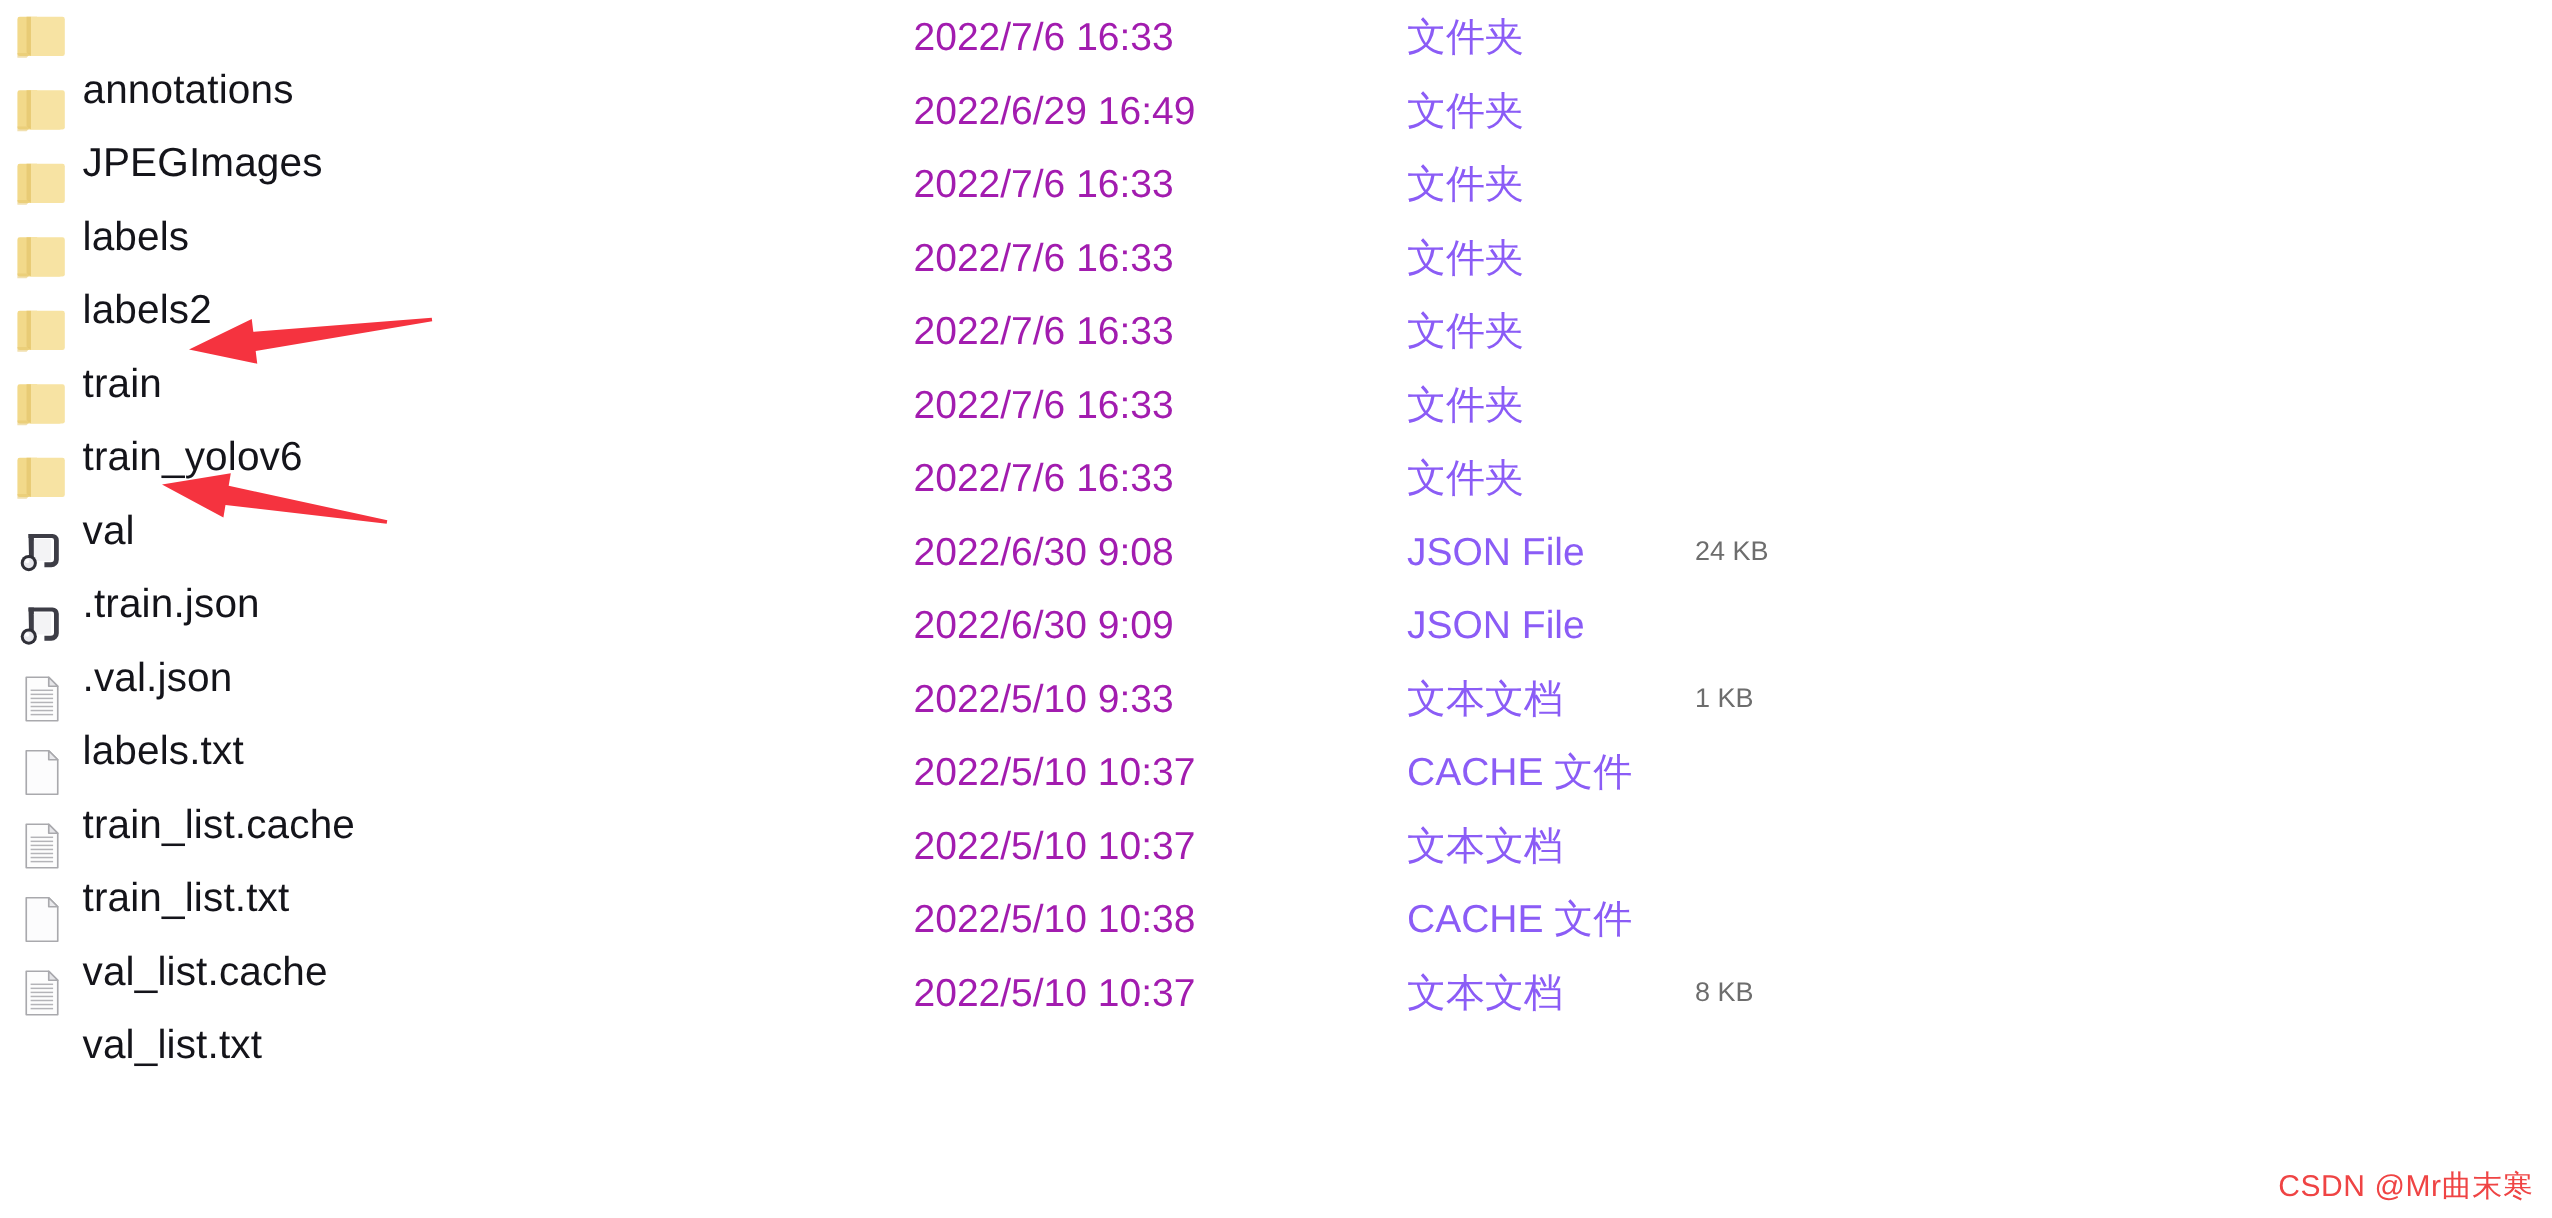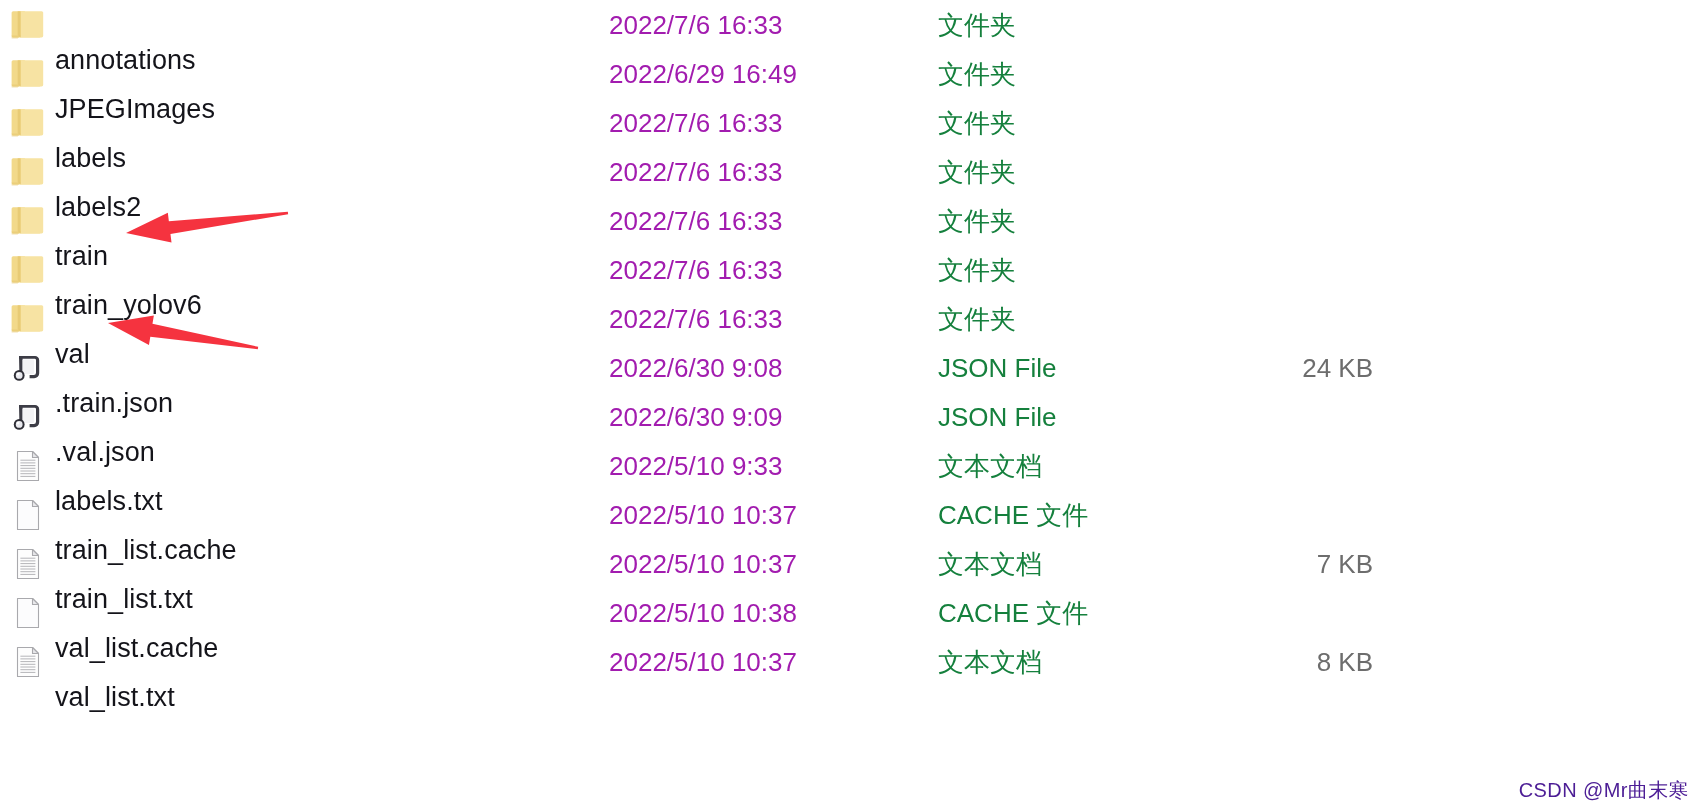--- a/index.html
+++ b/index.html
@@ -60,32 +60,31 @@
     color: #a21caf;
     white-space: nowrap;
   }
 
   .cell-type {
     position: absolute;
     left: 938px;
     top: 50%;
     transform: translateY(-50%);
     font-size: 26px;
-    color: #15803d;
+    color: #8b5cf6;
     white-space: nowrap;
   }
 
   .cell-size {
     position: absolute;
     left: 1130px;
     width: 243px;
-    text-align: right;
-    top: 50%;
-    transform: translateY(-50%);
-    font-size: 26px;
+    top: 50%;
+    transform: translateY(-50%);
+    font-size: 18px;
     color: #6d6d6d;
     white-space: nowrap;
   }
 
   
   .icon-svg { display: block; width: 100%; height: 100%; }
 
   
   #annotations {
     position: absolute;
@@ -93,21 +92,21 @@
     width: 1701px; height: 812px;
     pointer-events: none;
   }
 
   
   #watermark {
     position: absolute;
     right: 12px;
     bottom: 8px;
     font-size: 20px;
-    color: #4c1d95;
+    color: #ef4444;
     font-family: "Liberation Sans", "DejaVu Sans", sans-serif;
     white-space: nowrap;
     letter-spacing: 0.4px;
   }
 </style>
 </head>
 <body>
 
 <div id="file-list">
     <div class="row">
@@ -251,20 +250,21 @@
       <line x1="10.4" y1="20.3" x2="25.4" y2="20.3"></line>
       <line x1="10.4" y1="23.0" x2="25.4" y2="23.0"></line>
       <line x1="10.4" y1="25.7" x2="25.4" y2="25.7"></line>
       <line x1="10.4" y1="28.4" x2="25.4" y2="28.4"></line>
     </g>
   </svg>
 </div>
       <div class="cell-name">labels.txt</div>
       <div class="cell-date">2022/5/10 9:33</div>
       <div class="cell-type">文本文档</div>
+      <div class="cell-size">1 KB</div>
     </div>
     <div class="row">
       <div class="cell-icon">
   <svg class="icon-svg" viewBox="0 0 34 36" xmlns="http://www.w3.org/2000/svg">
     <path d="M7.5 3.5 h15.0 l6.0 6.0 v23.0 h-21.0 z" fill="#fcfcfd" stroke="#a9a9ad" stroke-width="1.1" stroke-linejoin="round"></path>
     <path d="M22.5 3.5 l6.0 6.0 h-6.0 z" fill="#eaeaed" stroke="#a9a9ad" stroke-width="1.1" stroke-linejoin="round"></path>
   </svg>
 </div>
       <div class="cell-name">train_list.cache</div>
       <div class="cell-date">2022/5/10 10:37</div>
@@ -282,21 +282,20 @@
       <line x1="10.4" y1="20.3" x2="25.4" y2="20.3"></line>
       <line x1="10.4" y1="23.0" x2="25.4" y2="23.0"></line>
       <line x1="10.4" y1="25.7" x2="25.4" y2="25.7"></line>
       <line x1="10.4" y1="28.4" x2="25.4" y2="28.4"></line>
     </g>
   </svg>
 </div>
       <div class="cell-name">train_list.txt</div>
       <div class="cell-date">2022/5/10 10:37</div>
       <div class="cell-type">文本文档</div>
-      <div class="cell-size">7 KB</div>
     </div>
     <div class="row">
       <div class="cell-icon">
   <svg class="icon-svg" viewBox="0 0 34 36" xmlns="http://www.w3.org/2000/svg">
     <path d="M7.5 3.5 h15.0 l6.0 6.0 v23.0 h-21.0 z" fill="#fcfcfd" stroke="#a9a9ad" stroke-width="1.1" stroke-linejoin="round"></path>
     <path d="M22.5 3.5 l6.0 6.0 h-6.0 z" fill="#eaeaed" stroke="#a9a9ad" stroke-width="1.1" stroke-linejoin="round"></path>
   </svg>
 </div>
       <div class="cell-name">val_list.cache</div>
       <div class="cell-date">2022/5/10 10:38</div>

